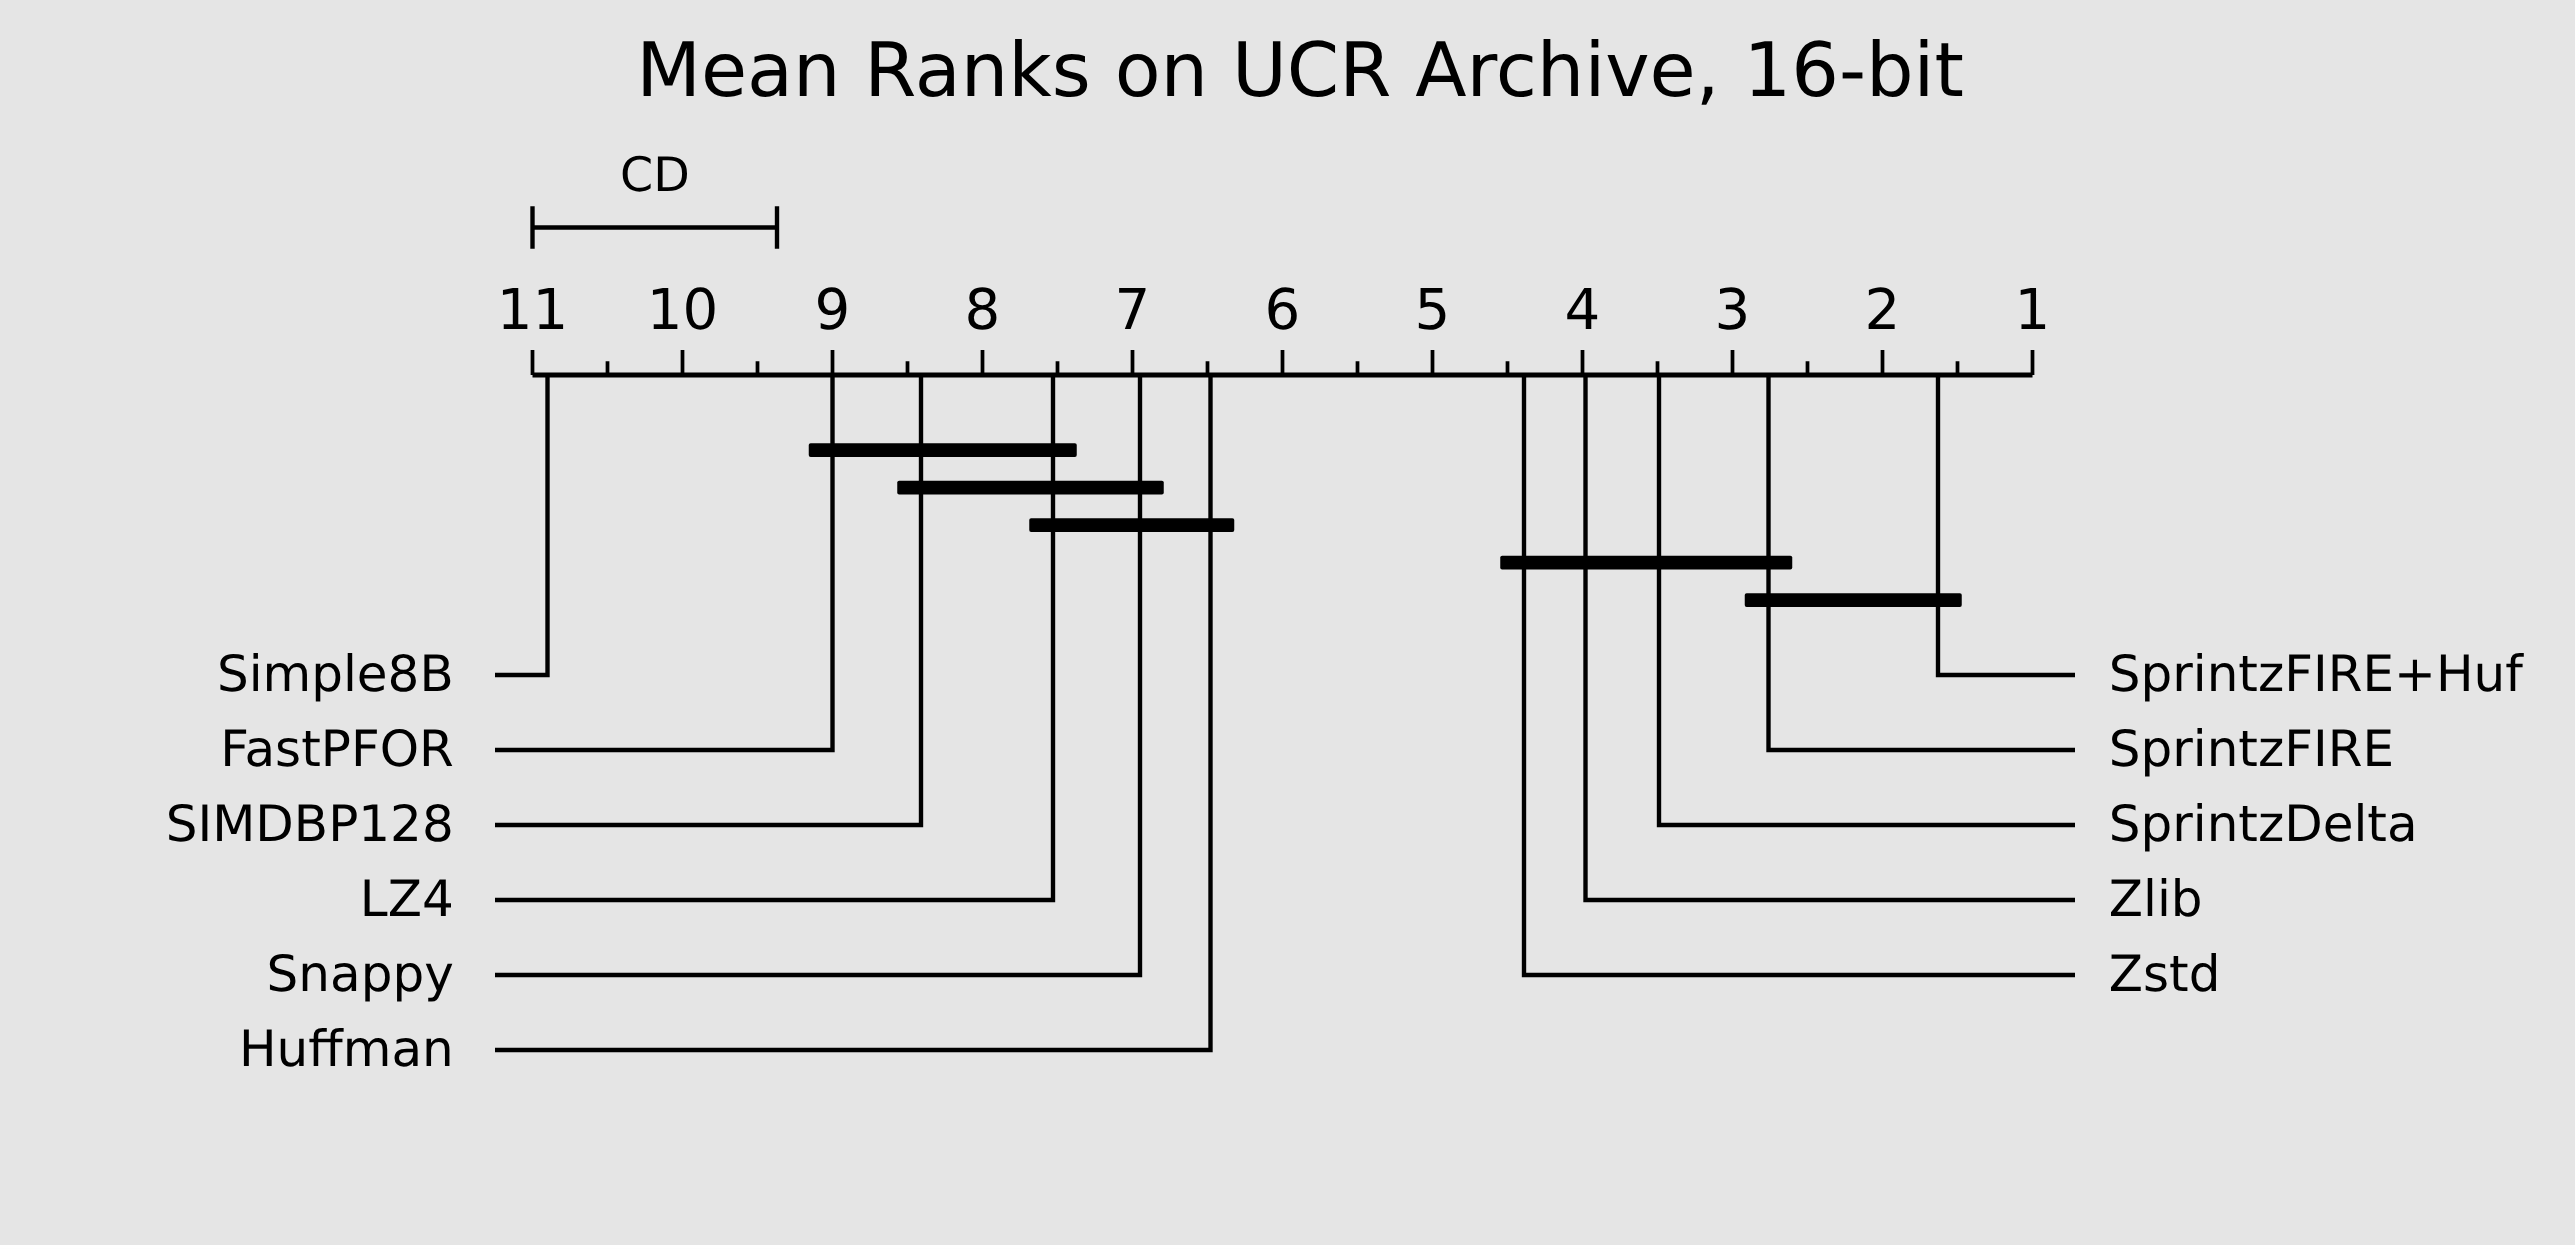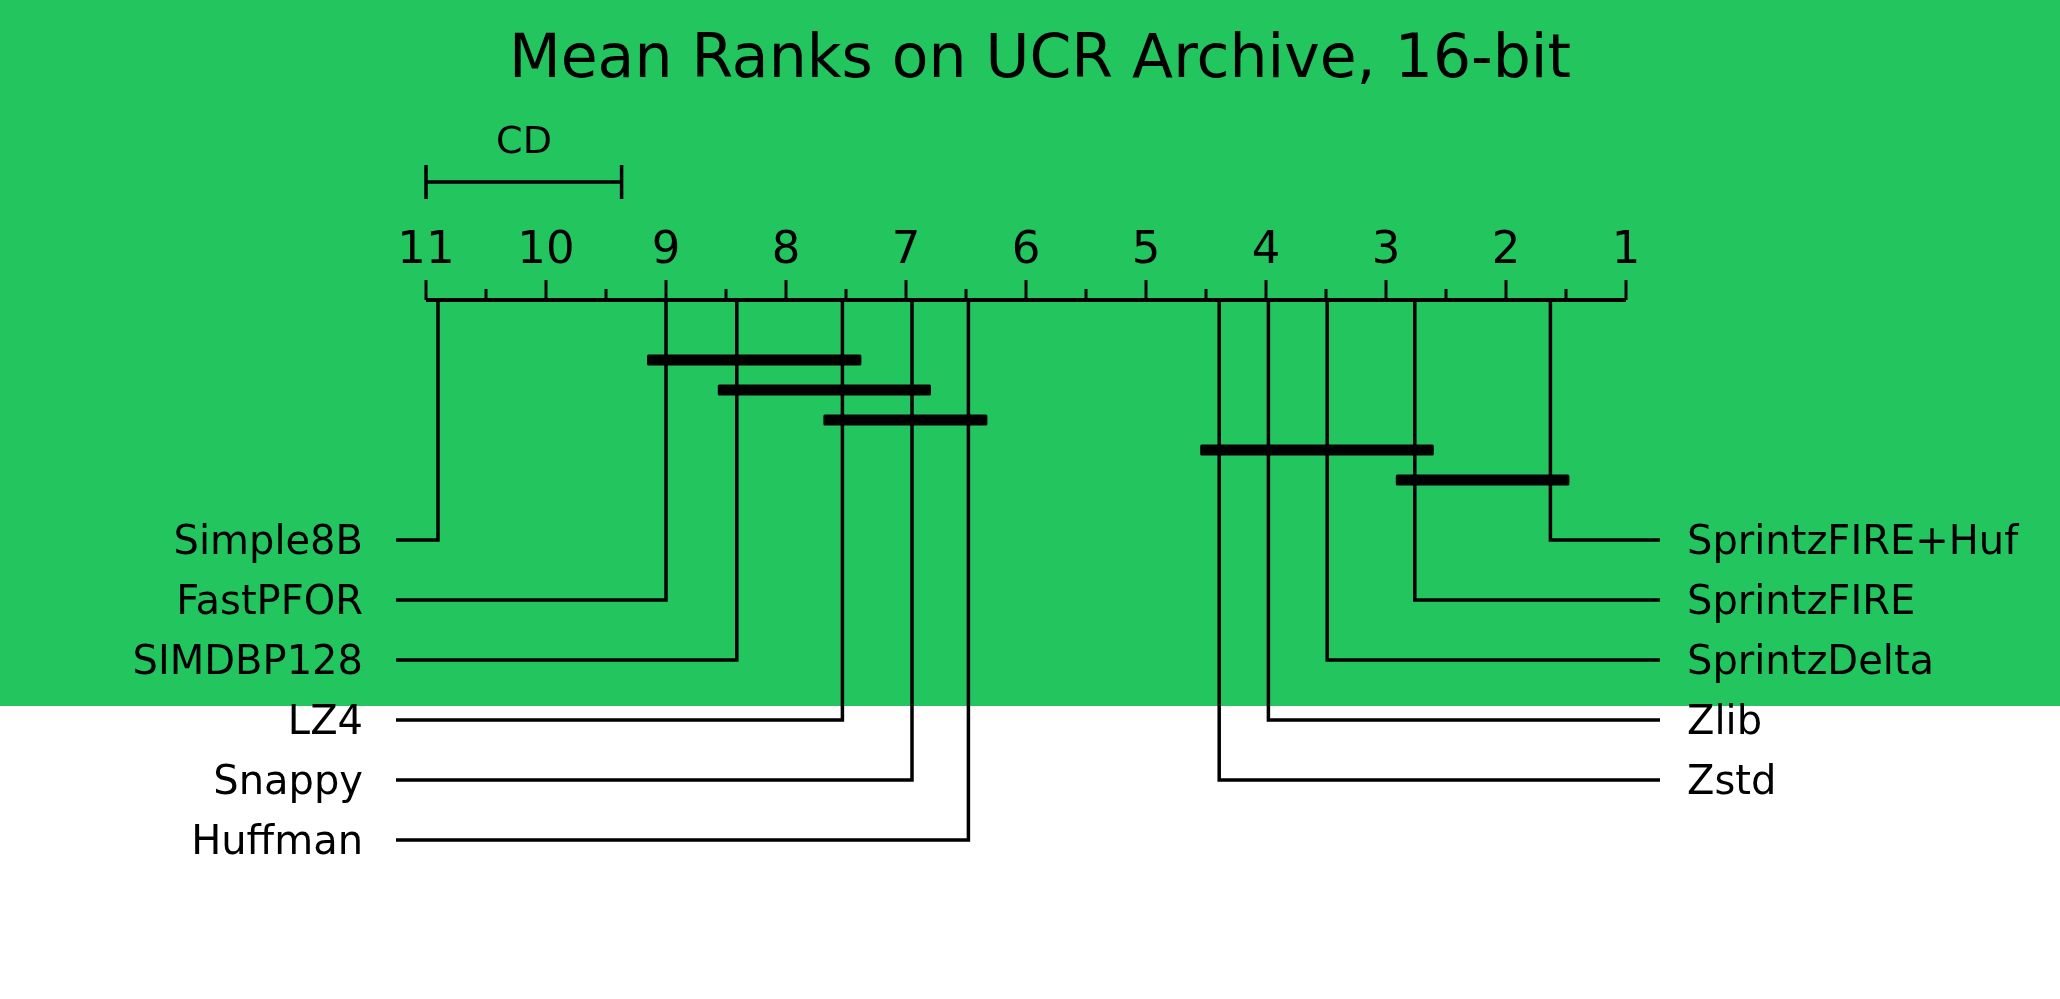--- a/index.html
+++ b/index.html
@@ -6,22 +6,22 @@
     margin: 0;
     padding: 0;
     background: #ffffff;
     width: 2060px;
     height: 999px;
     overflow: hidden;
   }
   .figure-wrap {
     position: relative;
     width: 2060px;
-    height: 706px;
-    background: #22c55e;
+    height: 996px;
+    background: #e5e5e5;
   }
   svg text {
     font-family: "DejaVu Sans", "Liberation Sans", sans-serif;
     fill: #000000;
   }
   .chart-title   { font-size: 60px; }
   .cd-label      { font-size: 38px; }
   .tick-label    { font-size: 45px; }
   .algo-label    { font-size: 40px; }
 </style>

